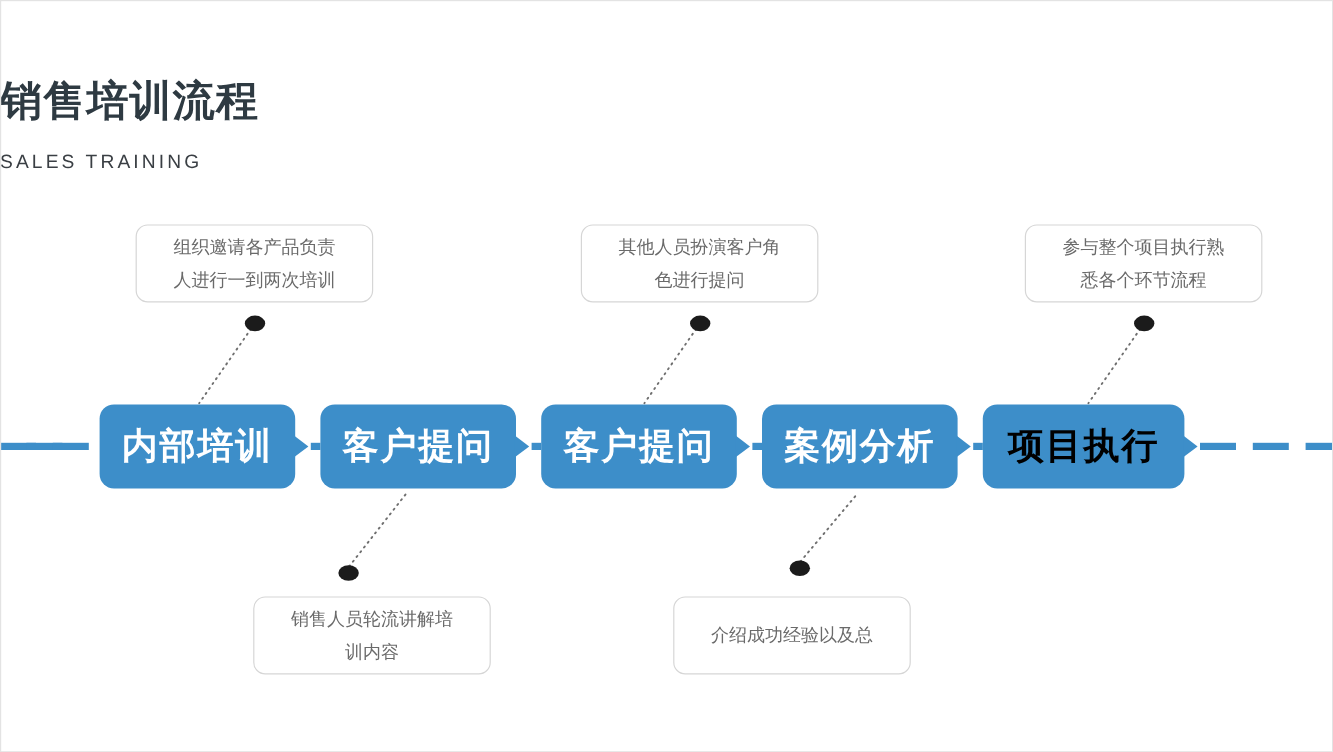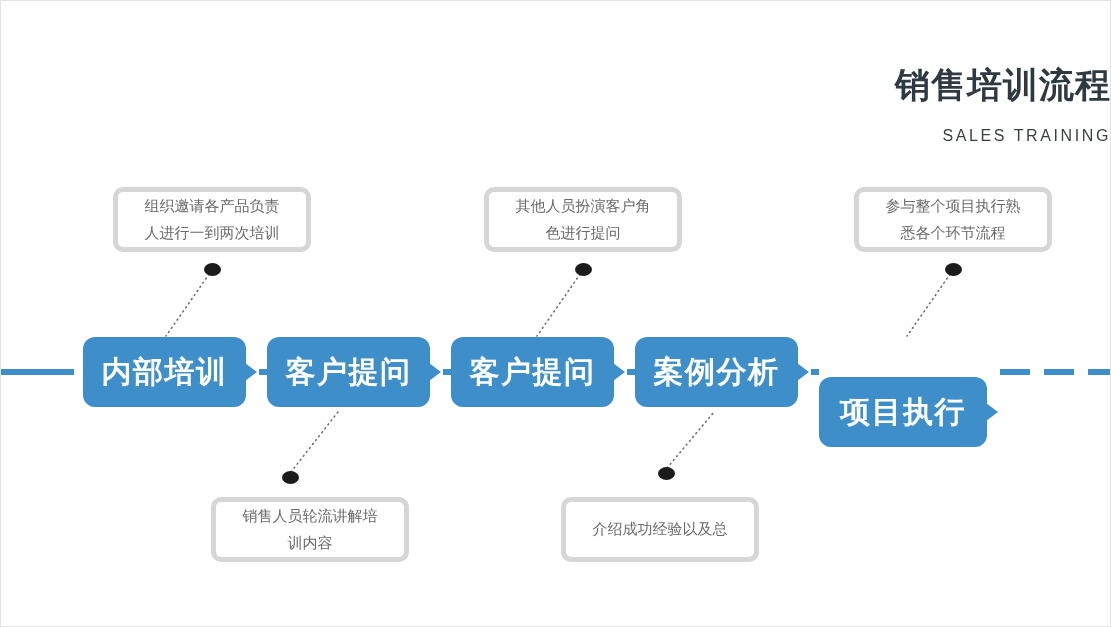--- a/index.html
+++ b/index.html
@@ -25,21 +25,21 @@
     border: 1px solid #e3e3e3;
     pointer-events: none;
   }
 
   
   #title-block {
     position: absolute;
     left: 0;
     top: 62px;
     width: 1111px;
-    text-align: right;
+    text-align: left;
   }
   #page-title {
     font-size: 35px;
     font-weight: bold;
     color: #2e3a42;
     letter-spacing: 1px;
     line-height: 46px;
     font-family: "DejaVu Sans", "Liberation Sans", sans-serif;
   }
   #page-subtitle {
@@ -91,21 +91,21 @@
     height: 0;
     border-top: 9px solid transparent;
     border-bottom: 9px solid transparent;
     border-left: 12px solid #3d8ec9;
   }
 
   
   .callout {
     position: absolute;
     box-sizing: border-box;
-    border: 5px solid #ef4444;
+    border: 1px solid #ef4444;
     border-radius: 10px;
     background: #ffffff;
     color: #6a6a6a;
     font-size: 15px;
     line-height: 27px;
     text-align: center;
     display: flex;
     align-items: center;
     justify-content: center;
     padding: 4px 12px;
@@ -173,21 +173,21 @@
         <div class="box-arrow" style="border-left-color: rgb(61, 142, 201);"></div>
       </div>
       <div class="process-box" style="left: 451px; top: 337px; width: 163px; background: rgb(61, 142, 201); color: rgb(255, 255, 255); text-align: center;">
         <span>客户提问</span>
         <div class="box-arrow" style="border-left-color: rgb(61, 142, 201);"></div>
       </div>
       <div class="process-box" style="left: 635px; top: 337px; width: 163px; background: rgb(61, 142, 201); color: rgb(255, 255, 255);">
         <span>案例分析</span>
         <div class="box-arrow" style="border-left-color: rgb(61, 142, 201);"></div>
       </div>
-      <div class="process-box" style="left: 819px; top: 337px; width: 168px; background: rgb(61, 142, 201); color: #ffffff; margin-top: 40px;">
+      <div class="process-box" style="left: 819px; top: 337px; width: 168px; background: rgb(61, 142, 201); color: #000000;">
         <span>项目执行</span>
         <div class="box-arrow" style="border-left-color: rgb(61, 142, 201);"></div>
       </div>
     </div>
 
   <div id="callout-layer">
       <div class="callout" style="left: 113px; top: 187px; width: 198px; height: 65px; border-color: rgb(214, 214, 214); color: rgb(106, 106, 106);">
         <div>
           <span>组织邀请各产品负责</span>
           <span>人进行一到两次培训</span>

